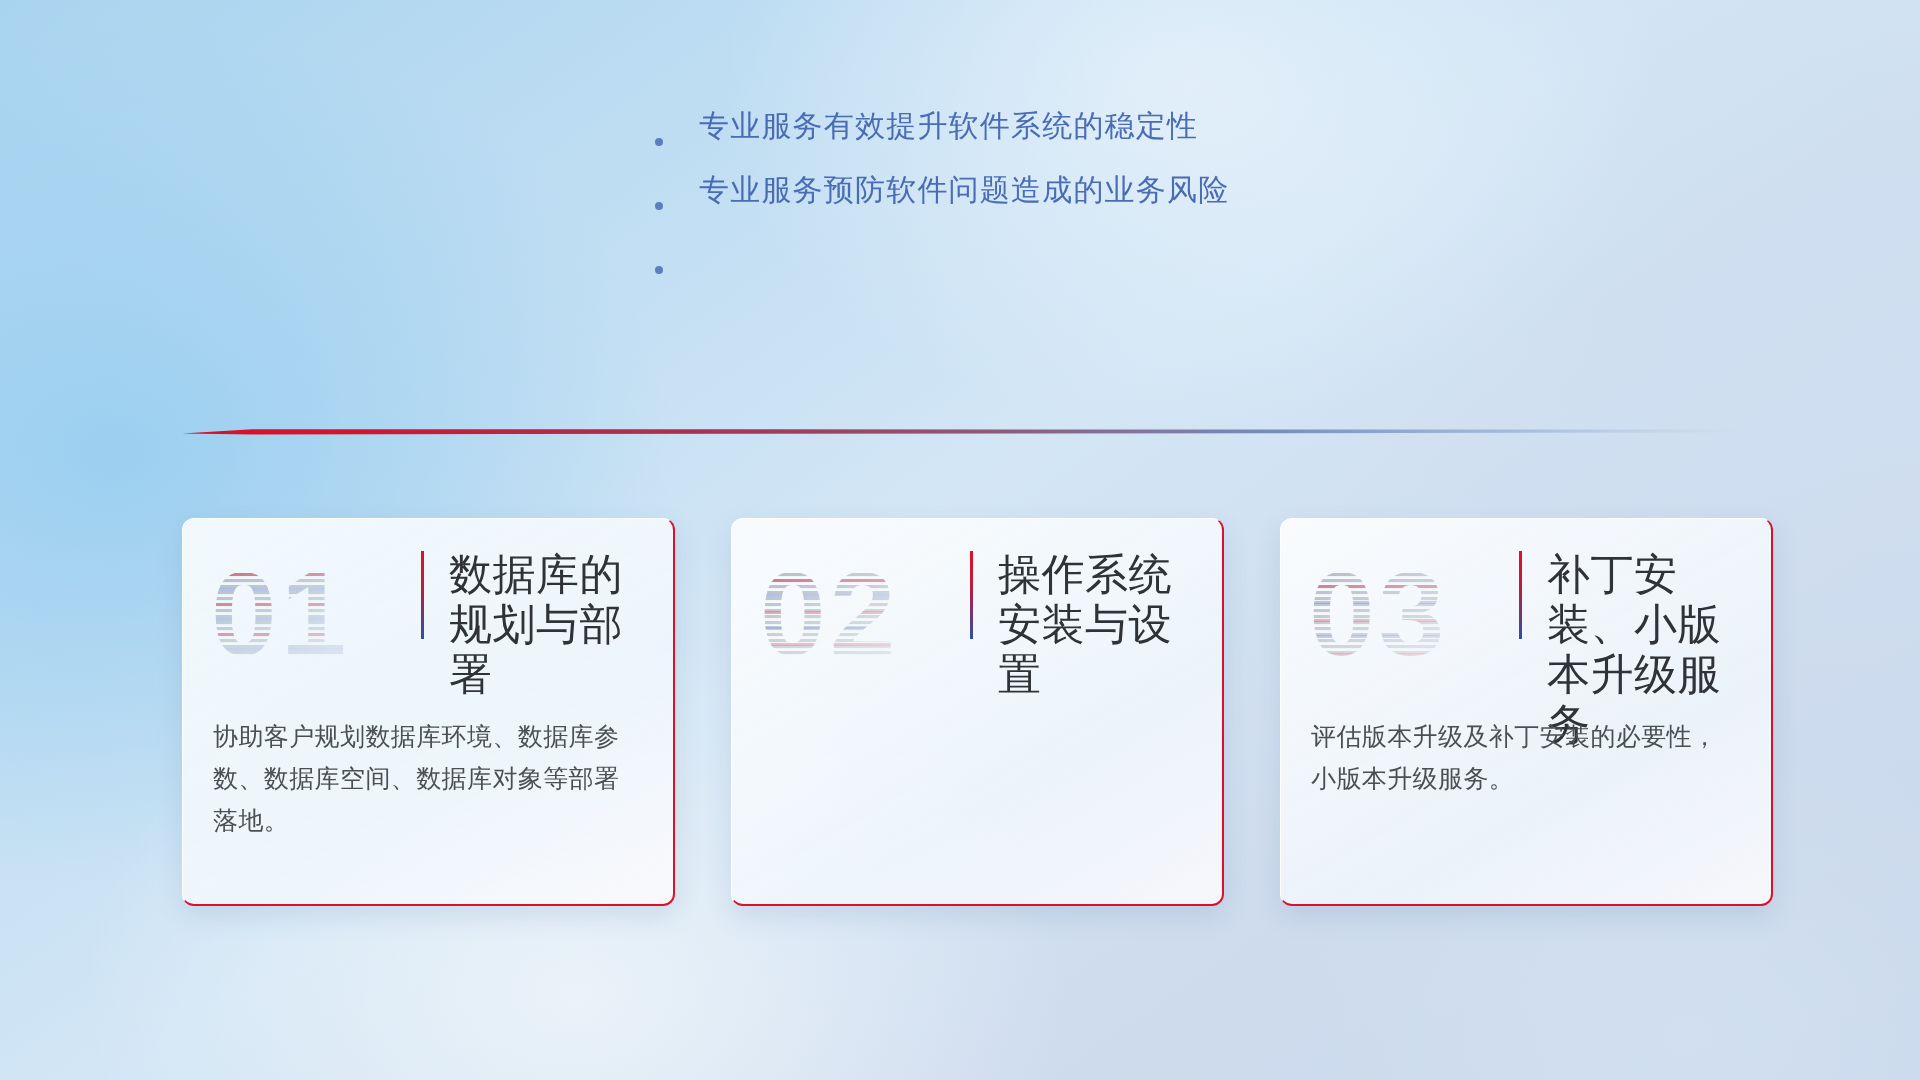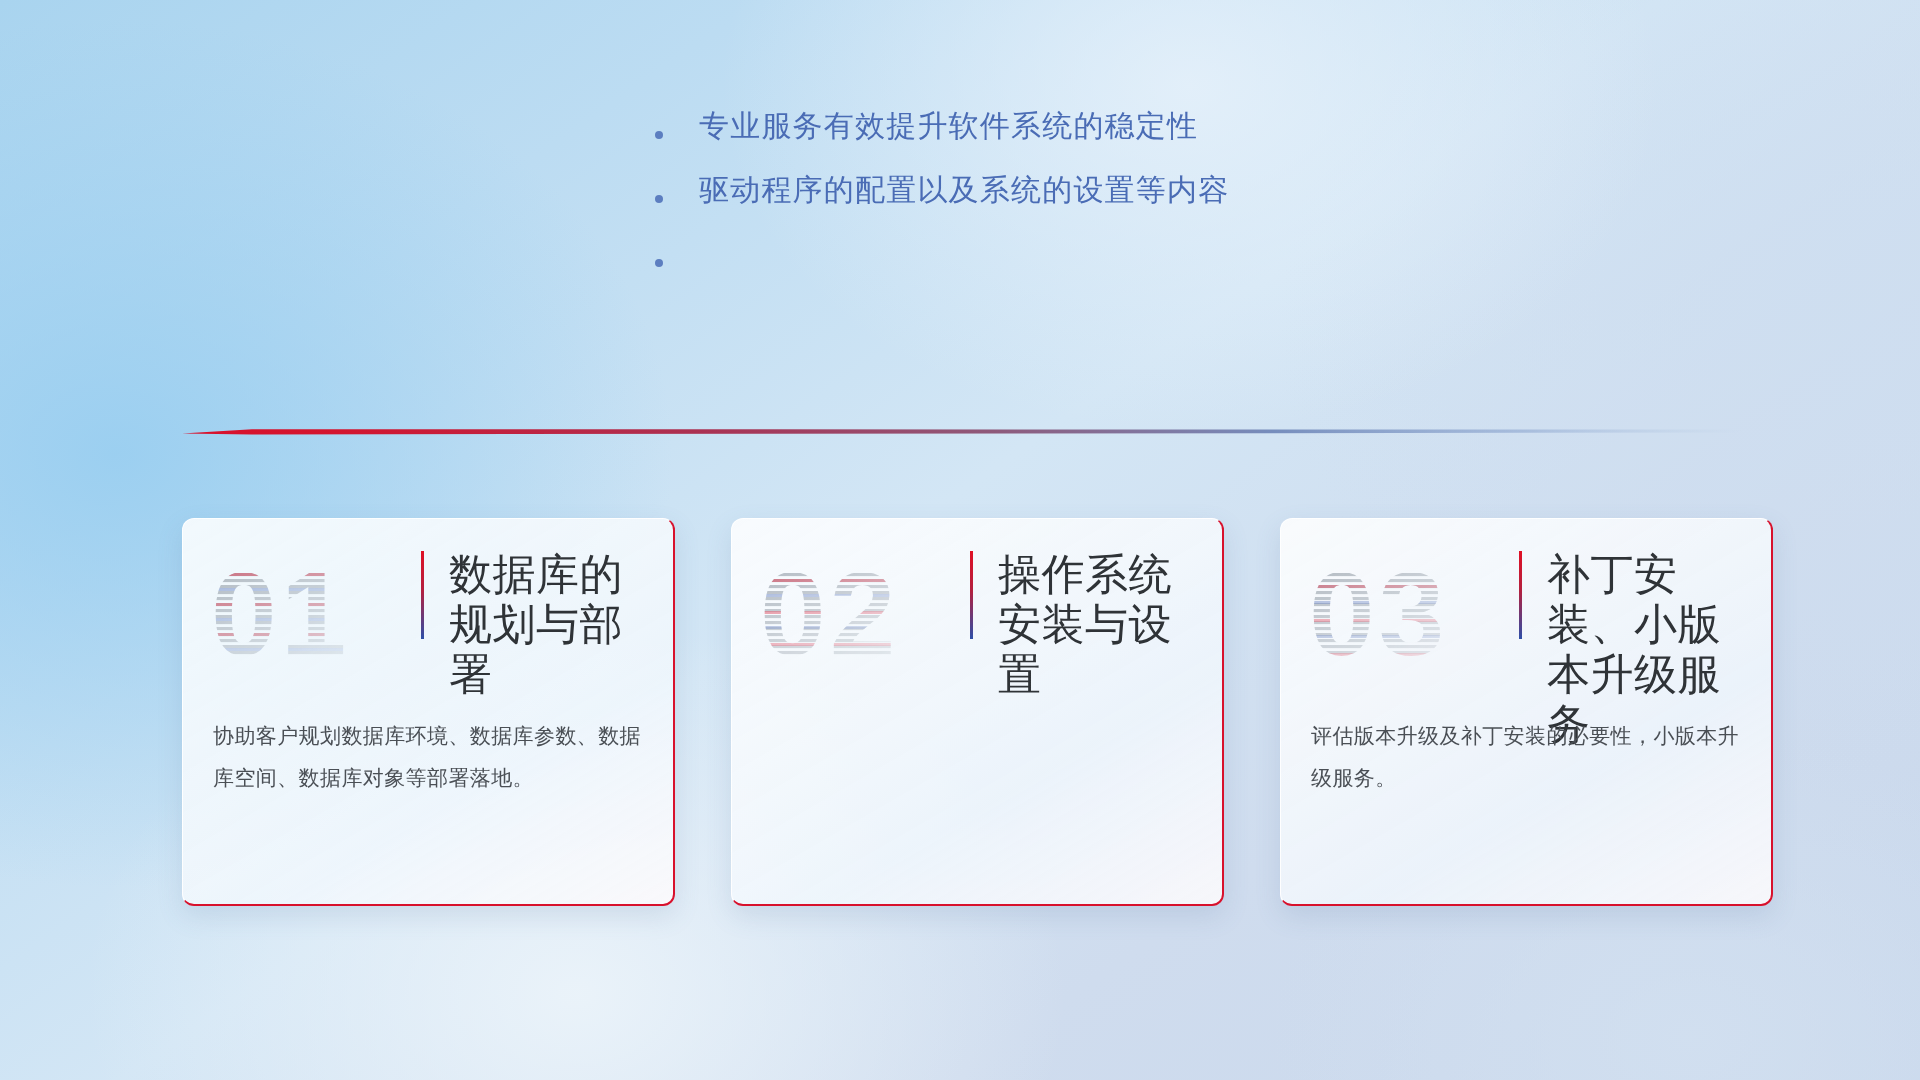--- a/index.html
+++ b/index.html
@@ -21,21 +21,21 @@
   }
 
   
   #bullets {
     position: absolute;
     left: 655px; top: 106px;
     width: 760px;
   }
   .bullet-row {
     display: flex;
-    align-items: center;
+    align-items: flex-end;
     margin-bottom: 24px;
     height: 40px;
   }
   .bullet-dot {
     width: 8px; height: 8px;
     border-radius: 50%;
     background: #5c7ec0;
     margin-top: 17px;
     margin-right: 36px;
     flex: 0 0 auto;
@@ -99,39 +99,39 @@
     width: 208px;
     font-size: 43px;
     line-height: 50px;
     color: #2f3337;
     letter-spacing: 0.5px;
   }
   .card-body {
     position: absolute;
     left: 30px; top: 196px;
     width: 430px;
-    font-size: 21px;
+    font-size: 25px;
     line-height: 42px;
     color: #4a4f55;
     letter-spacing: 0.4px;
   }
 </style>
 </head>
 <body>
 
 <div id="slide">
 
   <div id="bullets">
     <div class="bullet-row">
       <span class="bullet-dot"></span>
       <span class="bullet-text">专业服务有效提升软件系统的稳定性</span>
     </div>
     <div class="bullet-row">
       <span class="bullet-dot"></span>
-      <span class="bullet-text">驱动程序的配置以及系统的设置等内容</span>
+      <span class="bullet-text">专业服务预防软件问题造成的业务风险</span>
     </div>
     <div class="bullet-row">
       <span class="bullet-dot"></span>
     </div>
   </div>
 
   <div id="divider">
     <svg width="1560" height="14" viewBox="0 0 1560 14" preserveAspectRatio="none">
       <defs>
         <linearGradient id="dividerGrad" x1="0" y1="0" x2="1" y2="0">

